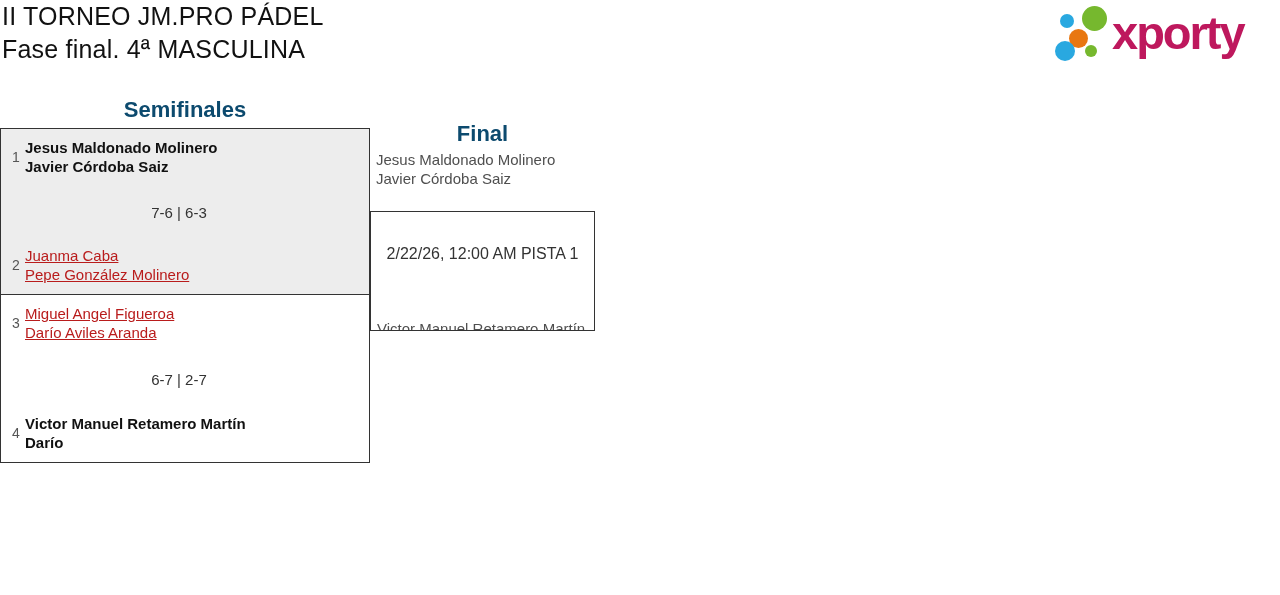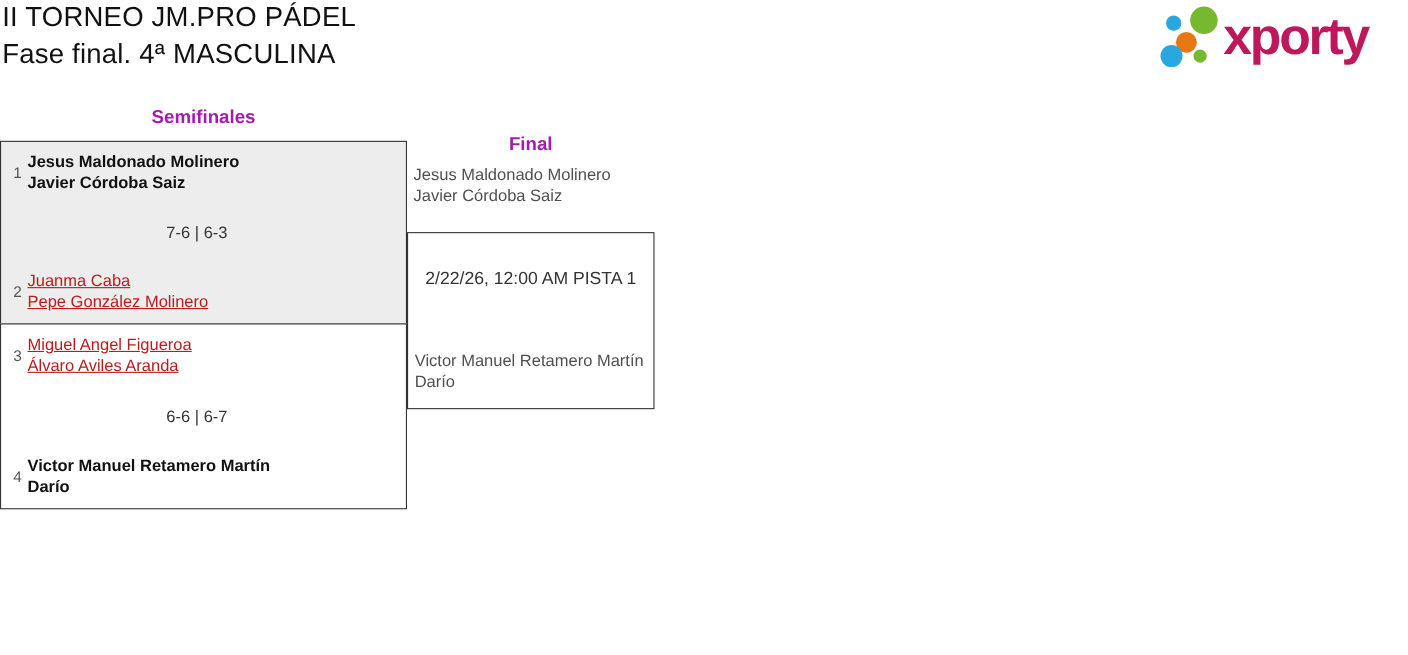--- a/index.html
+++ b/index.html
@@ -17,22 +17,22 @@
   .dot { position:absolute; border-radius:50%; }
   .dot-blue-top   { left:10px; top:14px; width:14px; height:14px; background:#29a8e0; }
   .dot-green-big  { left:32px; top:6px;  width:25px; height:25px; background:#76b82e; }
   .dot-orange     { left:19px; top:29px; width:19px; height:19px; background:#e87711; }
   .dot-blue-big   { left:5px;  top:41px; width:20px; height:20px; background:#29a8e0; }
   .dot-green-small{ left:35px; top:45px; width:12px; height:12px; background:#76b82e; }
   .logo-text { position:absolute; left:62px; top:4px; font-size:47px; line-height:58px;
                font-weight:700; letter-spacing:-2px; color:#be185d; }
 
   
-  .round-header { position:absolute; top:97px; font-size:17px; font-weight:700;
-                  color:#a21caf; text-align:center; }
+  .round-header { position:absolute; top:97px; font-size:22px; font-weight:700;
+                  color:#0c4a6e; text-align:center; }
   .rh-semis { left:0; width:370px; }
   .rh-final { left:370px; width:225px;margin-top:24px; }
 
   
   .match { position:absolute; left:0; width:370px; border:1px solid #333;
            box-sizing:border-box; cursor:pointer; }
   .match-1 { top:128px; height:167px; background:#ededed; }
   .match-2 { top:294px; height:169px; background:#ffffff; }
 
   .slot { position:absolute; left:6px; right:4px; display:flex; align-items:center; }
@@ -41,21 +41,21 @@
   .seed { flex:0 0 18px; text-align:center; font-size:14px; color:#555; }
   .players { font-size:15px; line-height:19px; }
   .players.winner { font-weight:700; color:#111; }
   .players.regular { color:#b91c1c;text-decoration:underline; }
   .score { position:absolute; left:0; right:12px; top:50%; transform:translateY(-50%);
            text-align:center; font-size:15px; color:#333; }
 
   
   .final-winner-top { position:absolute; left:376px; top:150px; font-size:15px;
                       line-height:19px; color:#4f4f4f; }
-  .final-box { position:absolute; left:370px; top:211px; width:225px; height:161px;
+  .final-box { position:absolute; left:370px; top:211px; width:225px; height:120px;
                border:1px solid #333; box-sizing:border-box; background:#fff;
                overflow:hidden; cursor:pointer; }
   .final-info { position:absolute; left:0; right:0; top:33px; text-align:center;
                 font-size:16px; color:#333; }
   .final-winner-bottom { position:absolute; left:6px; top:107px; font-size:15px;
                          line-height:19px; color:#4f4f4f; white-space:nowrap; }
 </style>
 </head>
 <body>
 
@@ -94,24 +94,24 @@
         <div>Pepe González Molinero</div>
       </div>
     </div>
   </div>
 
   <div class="match match-2">
     <div class="slot slot-top">
       <span class="seed">3</span>
       <div class="players regular">
         <div>Miguel Angel Figueroa</div>
-        <div>Álvaro Aviles Aranda</div>
+        <div>Darío Aviles Aranda</div>
       </div>
     </div>
-    <div class="score">6-6 | 6-7</div>
+    <div class="score">6-7 | 2-7</div>
     <div class="slot slot-bottom">
       <span class="seed">4</span>
       <div class="players winner">
         <div>Victor Manuel Retamero Martín</div>
         <div>Darío</div>
       </div>
     </div>
   </div>
 
   <div class="final-winner-top">

